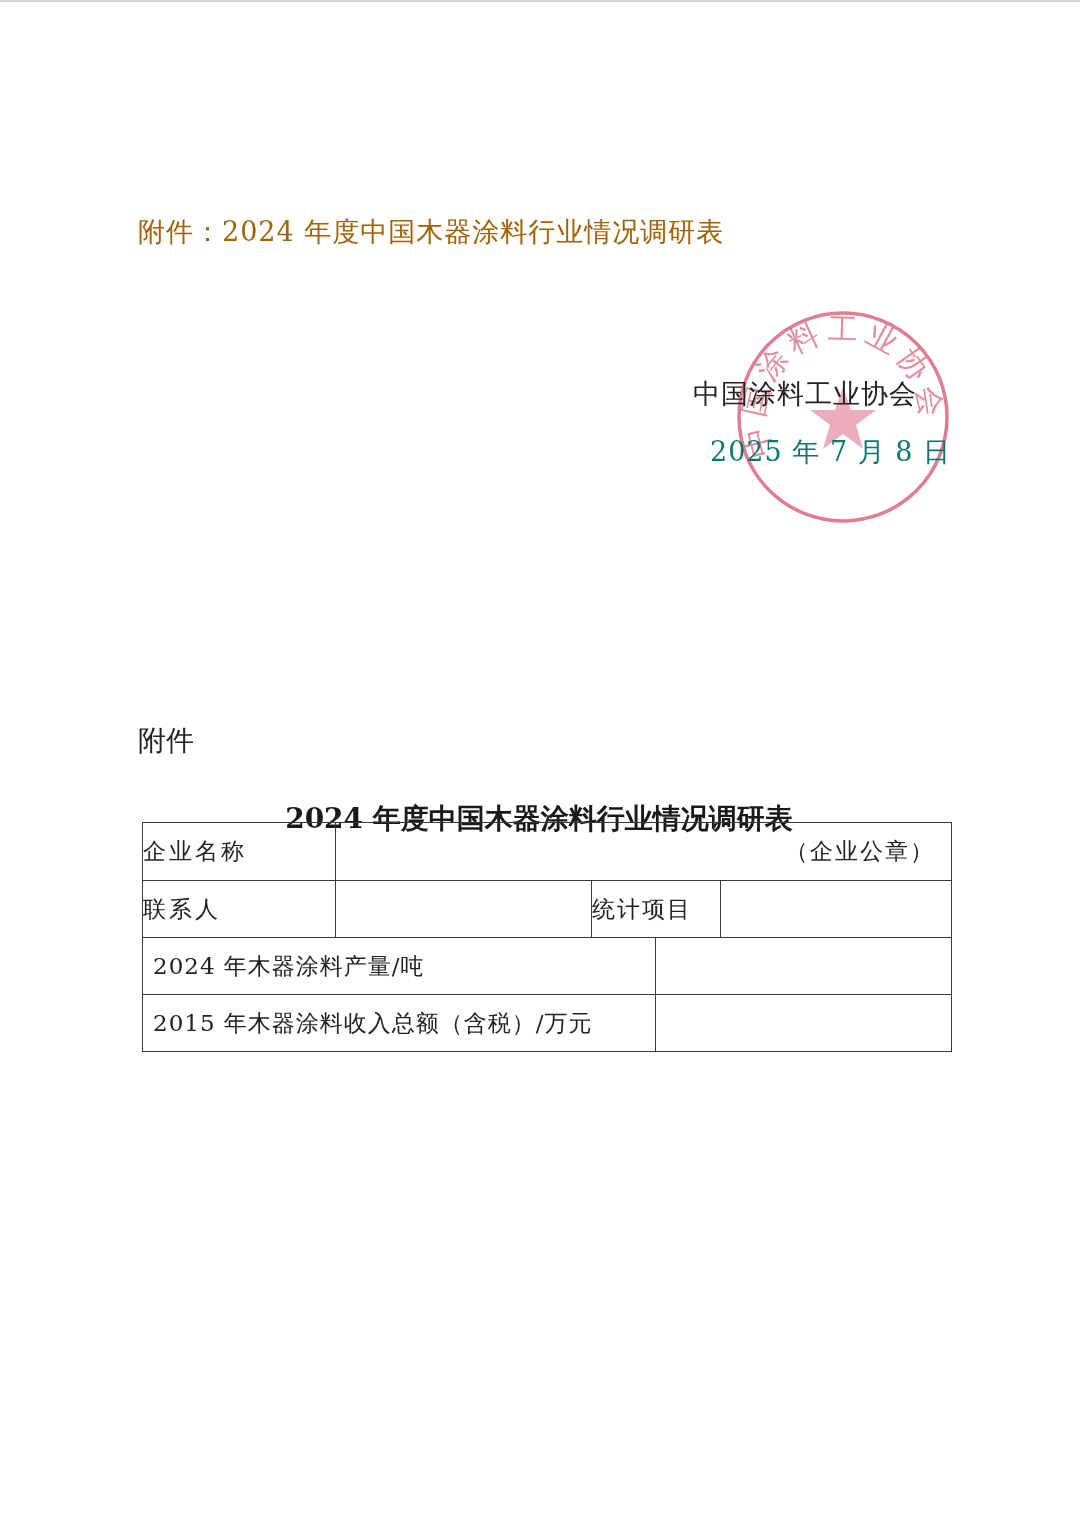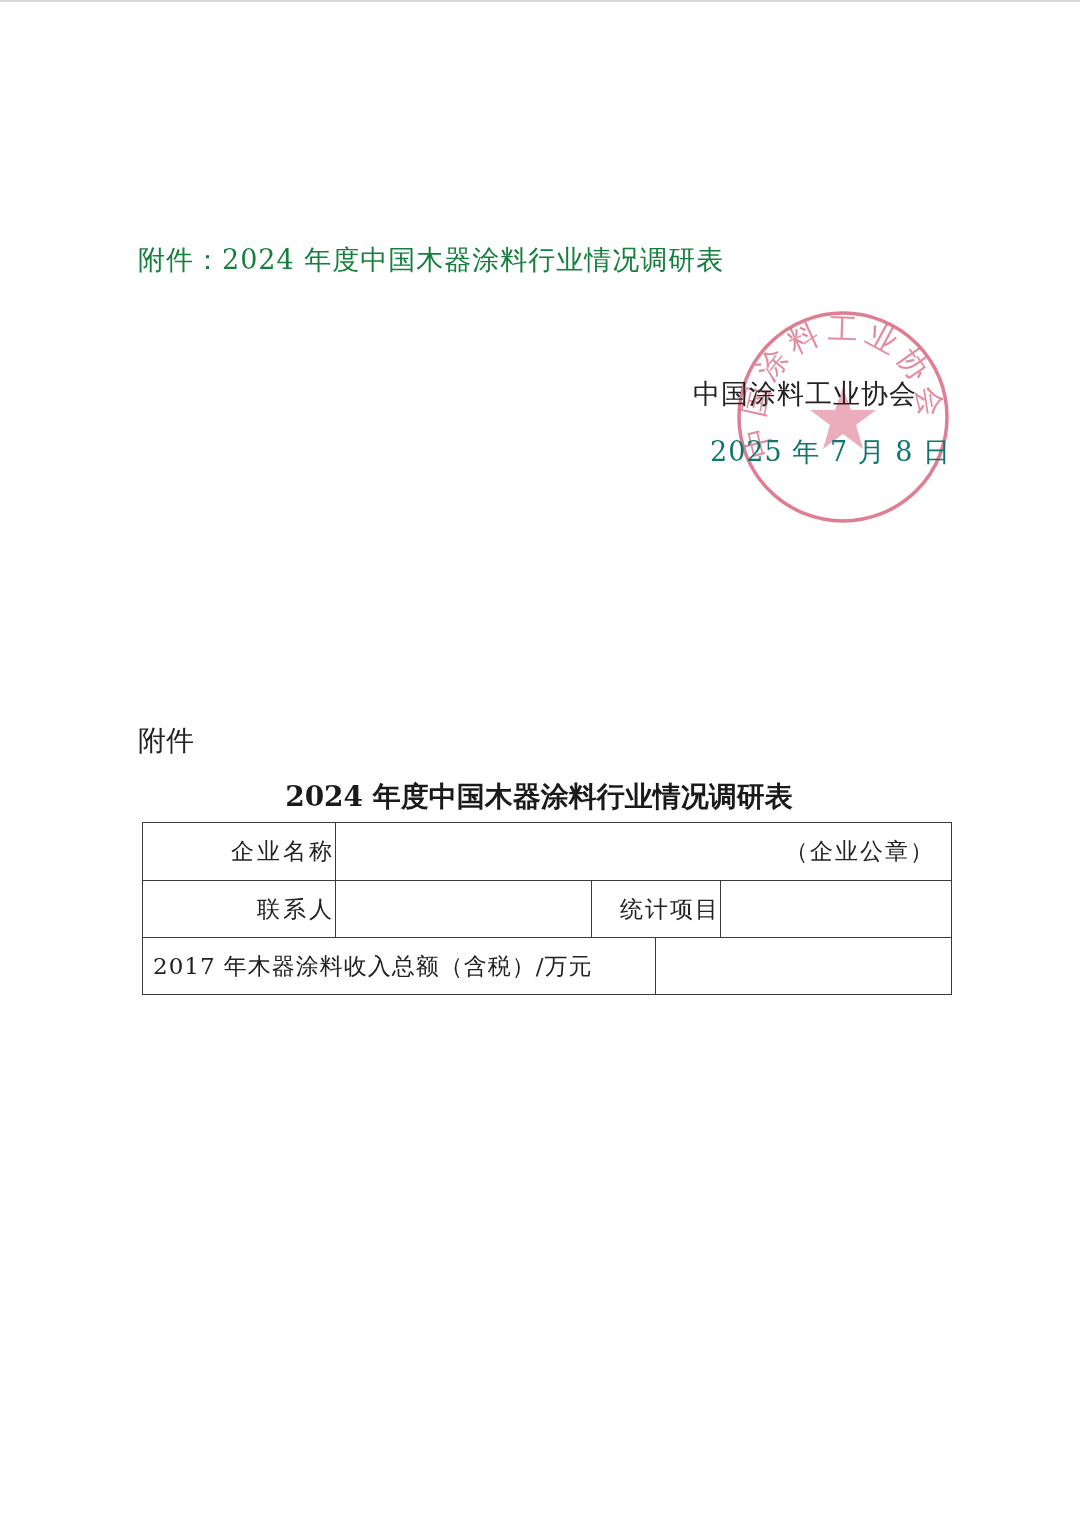--- a/index.html
+++ b/index.html
@@ -4,31 +4,31 @@
 <style>
   html, body { margin:0; padding:0; }
   body {
     width:1080px; height:1527px; position:relative; overflow:hidden;
     background:#ffffff;
     font-family:"DejaVu Serif","Liberation Serif",serif;
     color:#1a1a1a;
   }
   .topline { position:absolute; left:0; top:0; width:1080px; height:2px; background:#d8d8d8; }
   .abs { position:absolute; white-space:nowrap; }
-  .cover-line { left:138px; top:214px; font-size:27px; letter-spacing:1px; color:#15803d;margin-top:28px; }
+  .cover-line { left:138px; top:214px; font-size:27px; letter-spacing:1px; color:#a16207; }
   .org { left:693px; top:376px; font-size:27px; color:#222; letter-spacing:1px; }
   .date { left:710px; top:434px; font-size:27px; color:#0f766e; letter-spacing:1px; }
   .stamp { position:absolute; left:735px; top:309px; width:216px; height:216px; pointer-events:none; }
   .attach-label { left:138px; top:722px; font-size:28px; color:#222;text-align:right; }
-  .form-title { left:0; width:1080px; top:778px; text-align:center; font-size:28px; font-weight:bold; color:#1a1a1a; }
+  .form-title { left:0; width:1080px; top:800px; text-align:center; font-size:28px; font-weight:bold; color:#1a1a1a; }
   .form-title span { display:inline-block; margin-left:-2px; }
 
   .tbl { position:absolute; left:142px; top:822px; width:809px; border-collapse:collapse; table-layout:fixed; }
   .tbl td { border:1.6px solid #3a3a3a; height:55px; padding:0; font-size:23px; color:#222; vertical-align:middle; }
-  .c { text-align:right; letter-spacing:3px;font-family:Liberation Serif, serif; }
+  .c { text-align:left; letter-spacing:3px;font-family:Liberation Serif, serif; }
   .r { text-align:right; padding-right:16px !important; letter-spacing:2px; }
   .l { text-align:left; padding-left:10px !important; letter-spacing:1px; }
 </style>
 </head>
 <body>
 
 <div class="topline"></div>
 
 <div class="abs cover-line">附件：2024 年度中国木器涂料行业情况调研表</div>
 
@@ -62,17 +62,21 @@
     <td class="c" style="height:57px">企业名称</td>
     <td class="r" colspan="4"><span>（企业公章）</span></td>
   </tr>
   <tr>
     <td class="c" style="height:56px">联系人</td>
     <td></td>
     <td class="c" colspan="2" style="letter-spacing:2px">统计项目</td>
     <td></td>
   </tr>
   <tr>
-    <td class="l" colspan="3" style="height:56px">2017 年木器涂料收入总额（含税）/万元</td>
+    <td class="l" colspan="3" style="height:56px">2024 年木器涂料产量/吨</td>
+    <td colspan="2"></td>
+  </tr>
+  <tr>
+    <td class="l" colspan="3" style="height:56px">2015 年木器涂料收入总额（含税）/万元</td>
     <td colspan="2"></td>
   </tr>
 </tbody>
   </table>
 
 </body></html>

